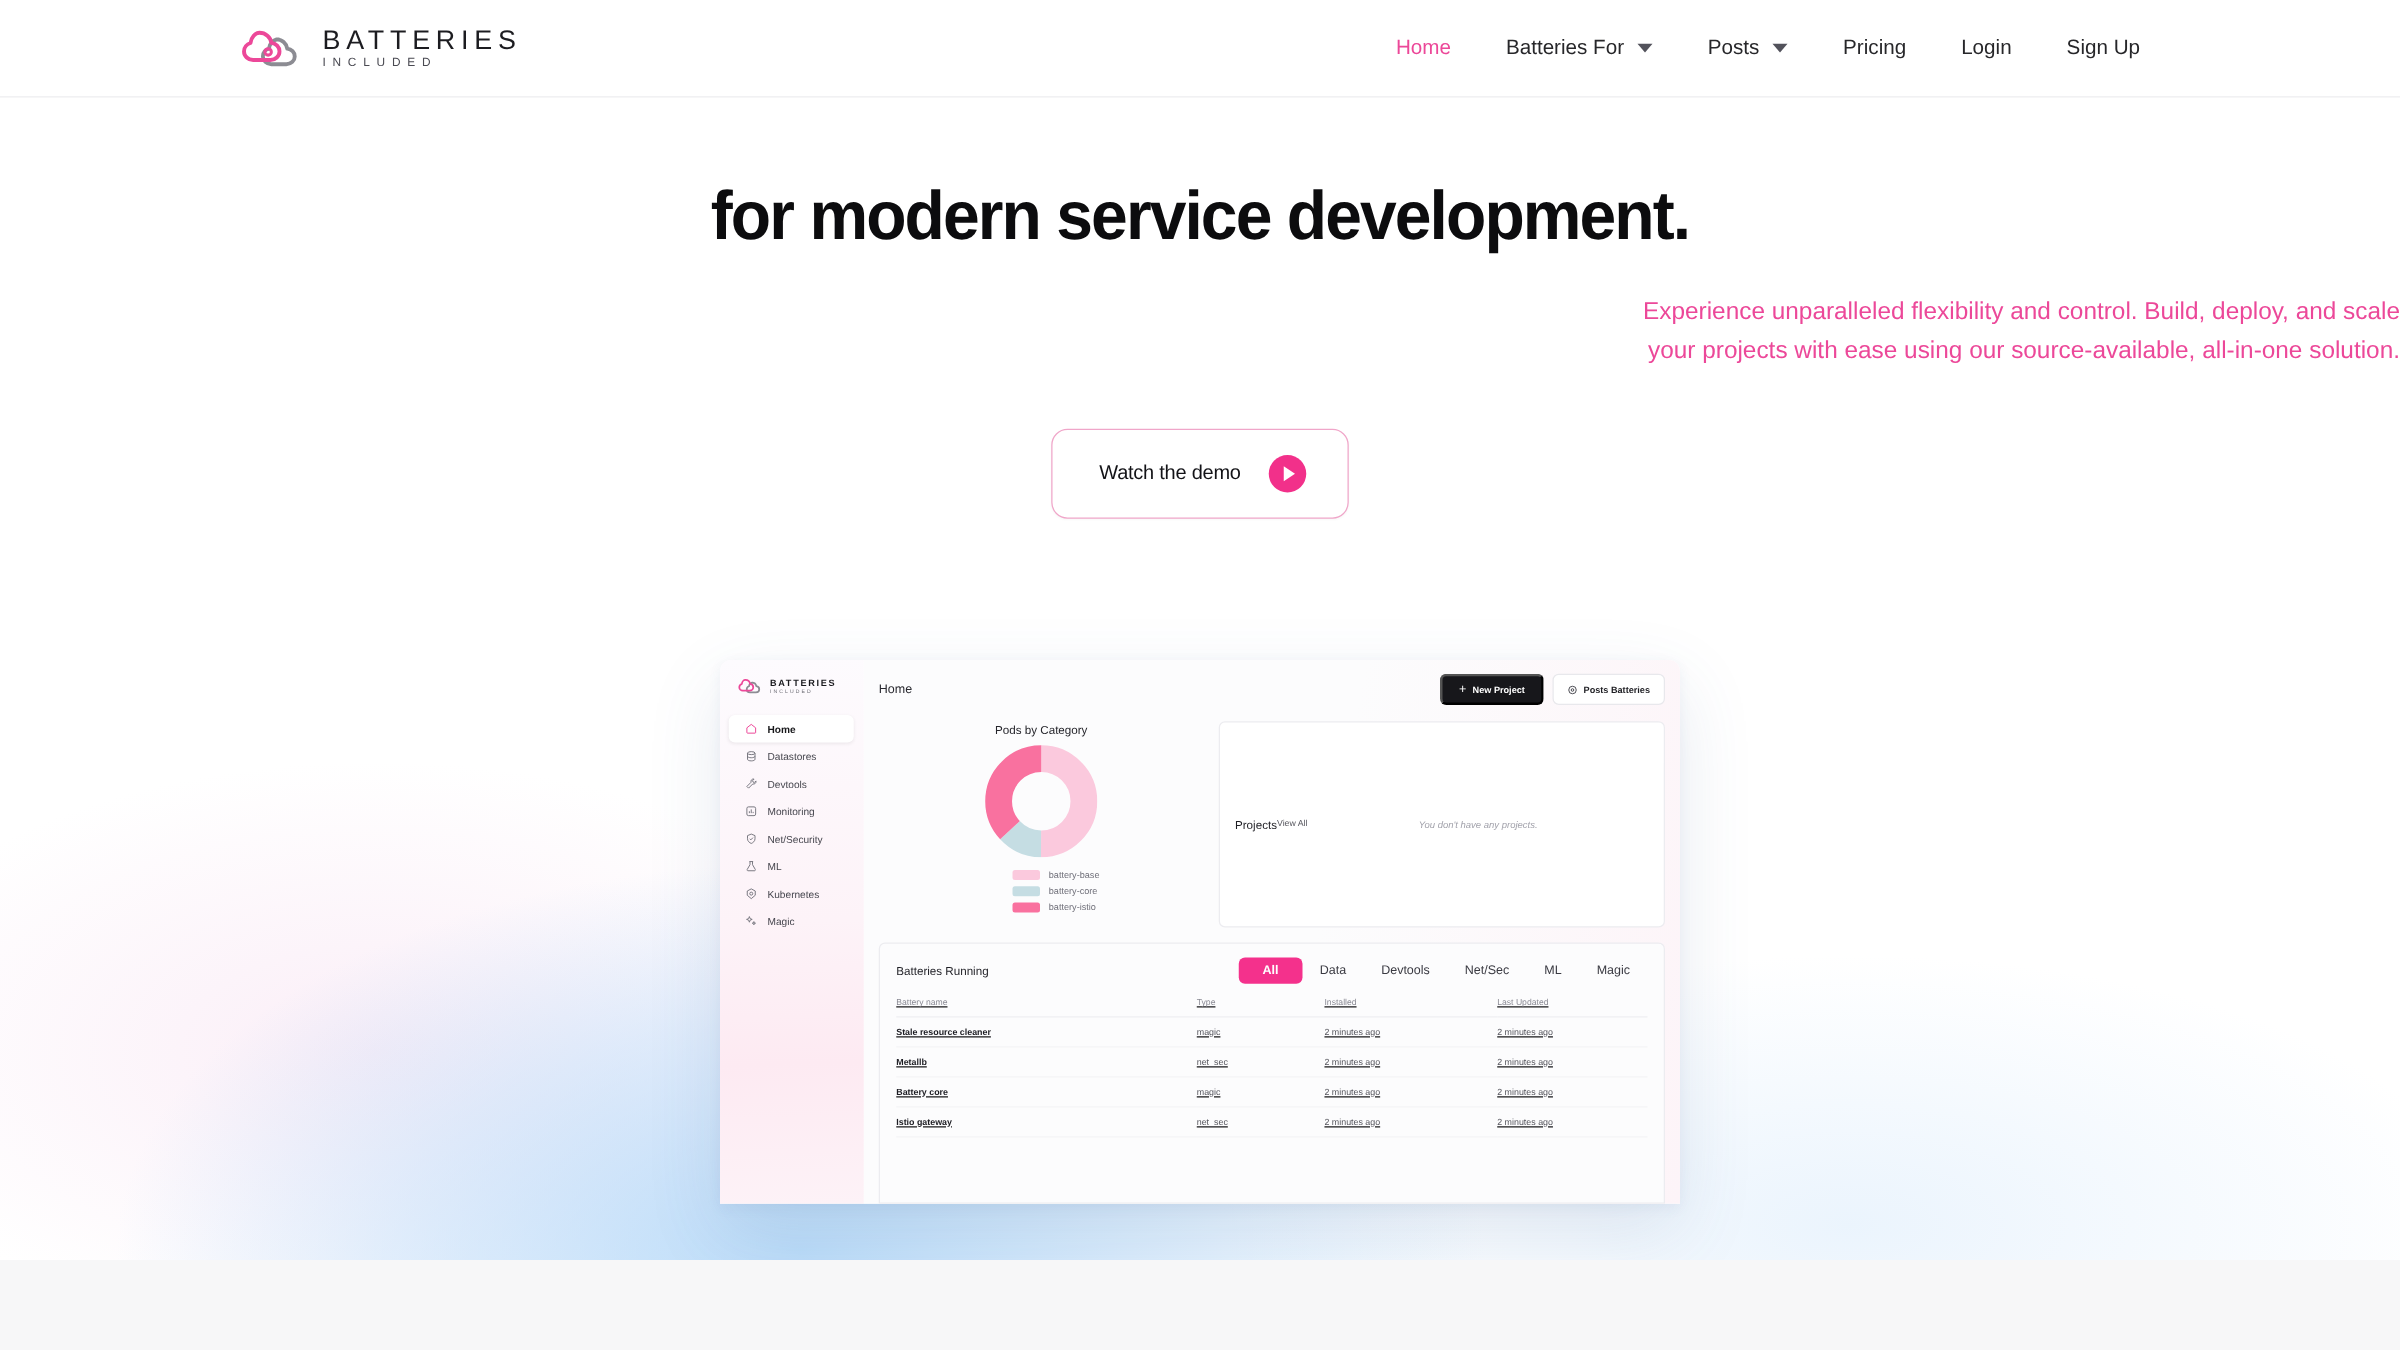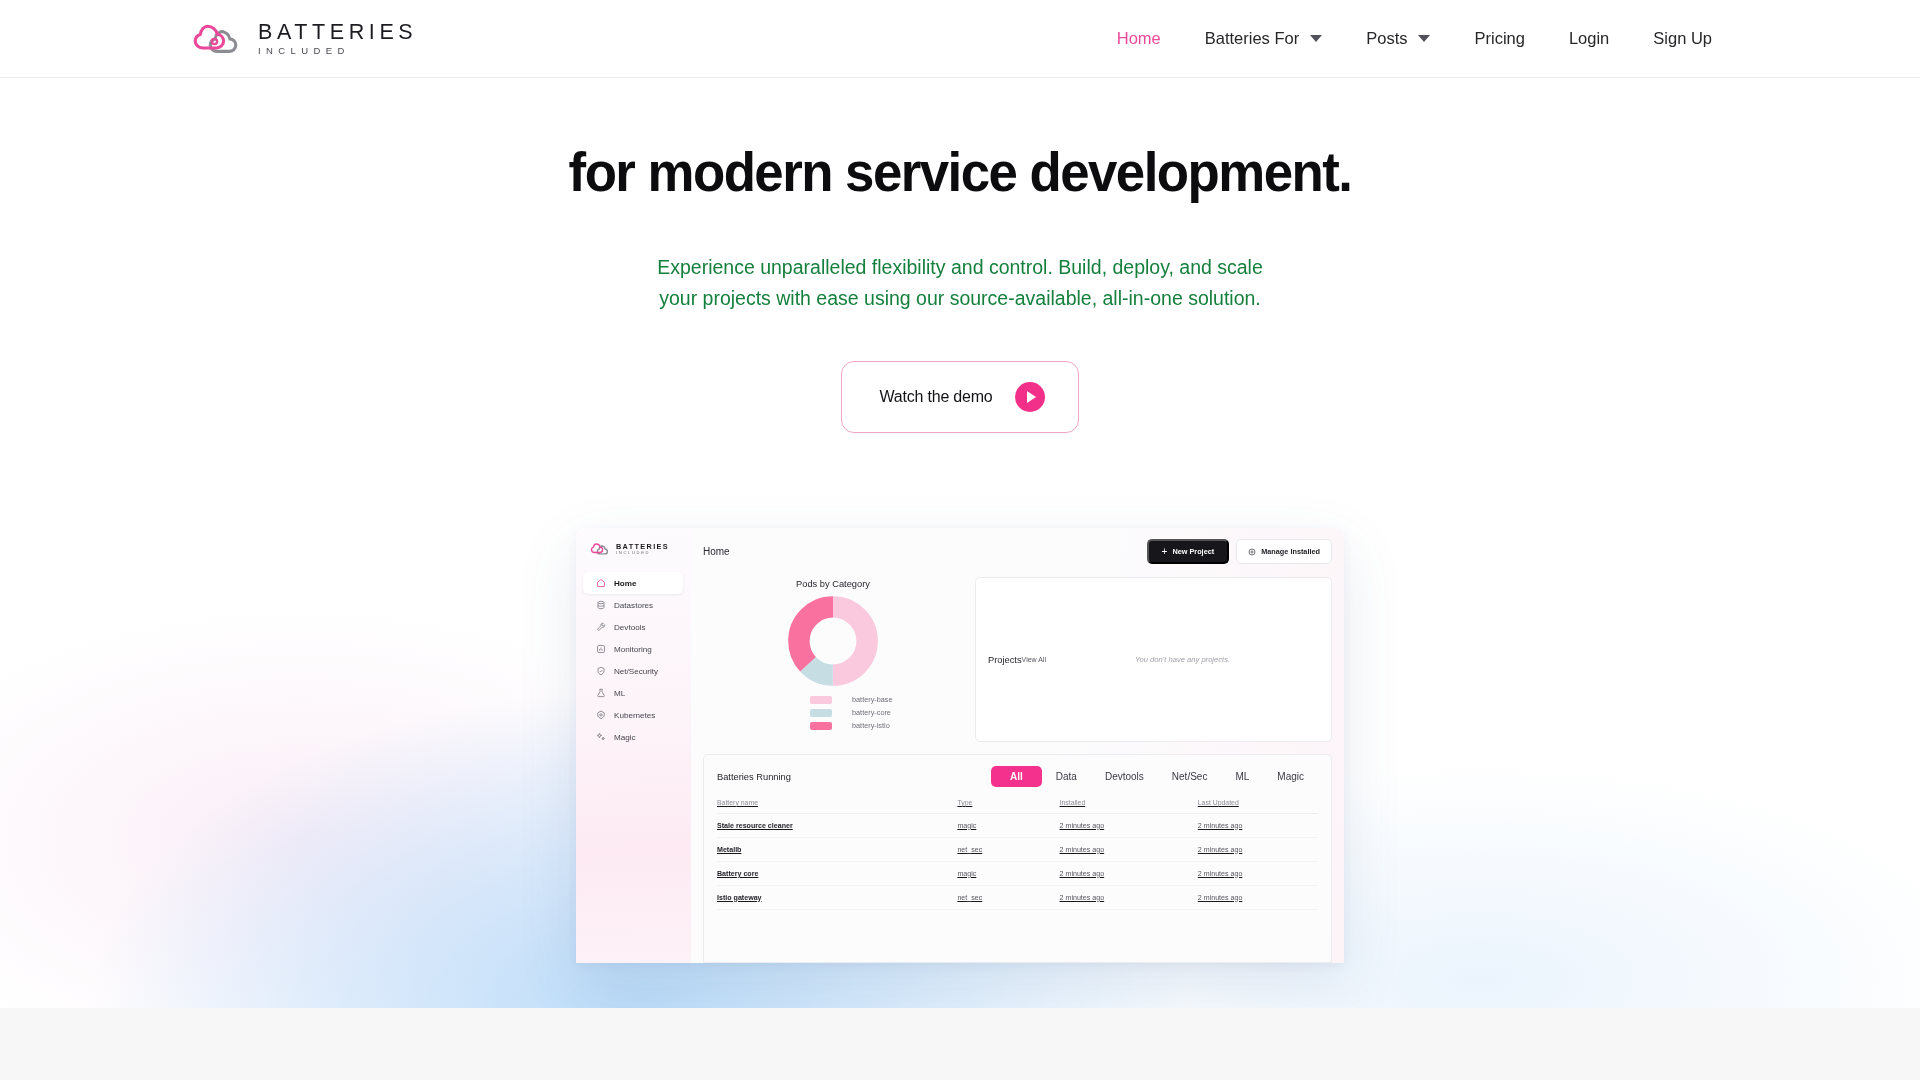--- a/index.html
+++ b/index.html
@@ -63,23 +63,24 @@
   }
   .h-line2{
     font-size:55px; line-height:1.12;
     font-weight:bold; color:#0c0c0e;
     letter-spacing:-1.6px;
     font-stretch:condensed;
     transform:scaleX(0.96);
     margin-top:4px;
   }
   .sub{
-    margin-top:48px;
-    font-size:19.5px; line-height:1.62; color:#15803d;
+    margin-top:30px;
+    font-size:19.5px; line-height:1.62; color:#ec4899;
     font-weight:400;
+    text-align:right;
   }
   .demo-wrap{ margin-top:46px; display:flex; justify-content:center; }
   .demo-btn{
     display:inline-flex; align-items:center; gap:22px;
     background:#fff;
     border:1.4px solid #f0a6c9;
     border-radius:13px;
     padding:20px 33px 20px 37px;
     cursor:pointer;
     box-shadow:0 1px 2px rgba(0,0,0,.03);
@@ -162,21 +163,21 @@
     border:1px solid #e8e8ec; border-radius:5px; padding:5.5px 11px;
     display:flex; align-items:center; gap:5px; cursor:pointer; white-space:nowrap;
   }
   .plus{ font-size:10px; font-weight:400; line-height:1; }
 
   .d-row1{ display:flex; gap:12px; height:165px; }
   .d-chartcard{ width:260px; flex:0 0 260px; padding-top:2px; }
   .d-chart-title{ font-size:9.3px; color:#26262c; text-align:center; margin-bottom:7px; }
   .donut-wrap{ display:flex; justify-content:center; }
   .legend{ margin-top:9px; display:flex; flex-direction:column; gap:4px; align-items:flex-start; padding-left:66px;}
-  .leg-row{ display:flex; align-items:center; gap:20px;padding-left:41px; }
+  .leg-row{ display:flex; align-items:center; gap:7px;padding-left:41px; }
   .leg-sw{ width:22px; height:8px; border-radius:2px; flex:0 0 auto; }
   .leg-lab{ font-size:7.3px; color:#70707a; }
 
   .d-projects{
     flex:1; background:#fff; border:1px solid #ececf0; border-radius:5px;
     padding:10px 12px; display:flex; flex-direction:row;
   }
   .d-proj-head{ display:flex; align-items:center; }
   .d-proj-title{ font-size:9.3px; color:#1f1f25; font-weight:400; }
   .d-viewall{ margin-left:auto; font-size:7px; color:#56565e; cursor:pointer; }
@@ -364,21 +365,21 @@
       <div class="d-actions">
         <button class="btn-dark">
           <span class="plus">+</span>
           <span>New Project</span>
         </button>
         <button class="btn-light">
           <svg width="8" height="8" viewBox="0 0 20 20" fill="none" stroke="#3a3a42" stroke-width="1.8">
             <circle cx="10" cy="10" r="7.5"></circle>
               <circle cx="10" cy="10" r="2.6"></circle>
           </svg>
-          <span>Manage Installed</span>
+          <span>Posts Batteries</span>
         </button>
       </div>
     </div>
 
     <div class="d-row1">
 
       <section class="d-chartcard">
         <div class="d-chart-title">Pods by Category</div>
         <div class="donut-wrap">
           <svg width="90" height="90" viewBox="0 0 42 42">

